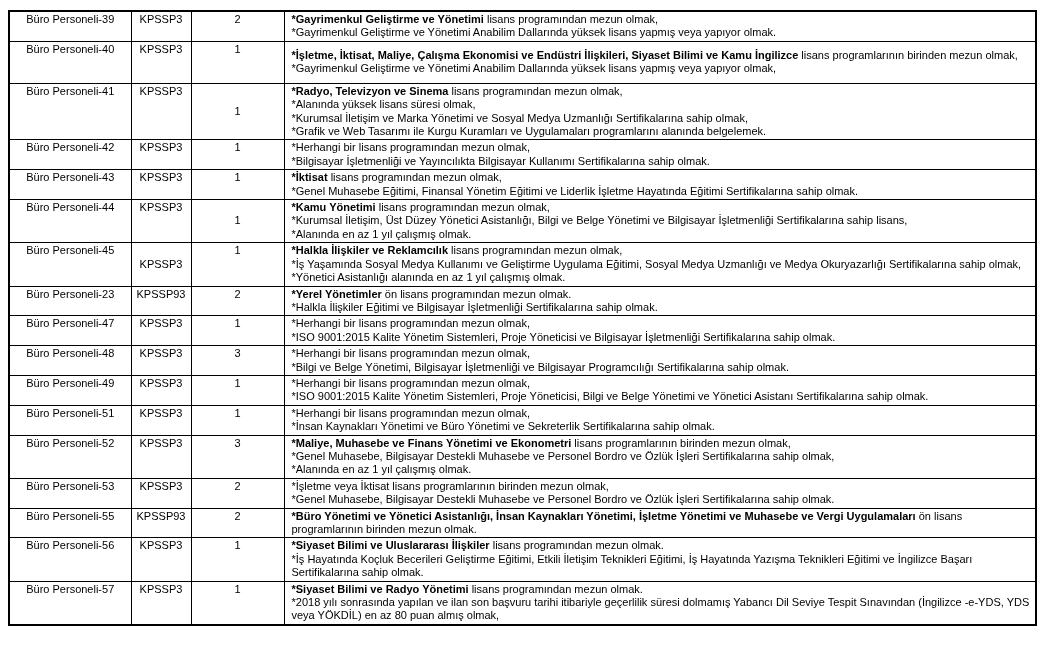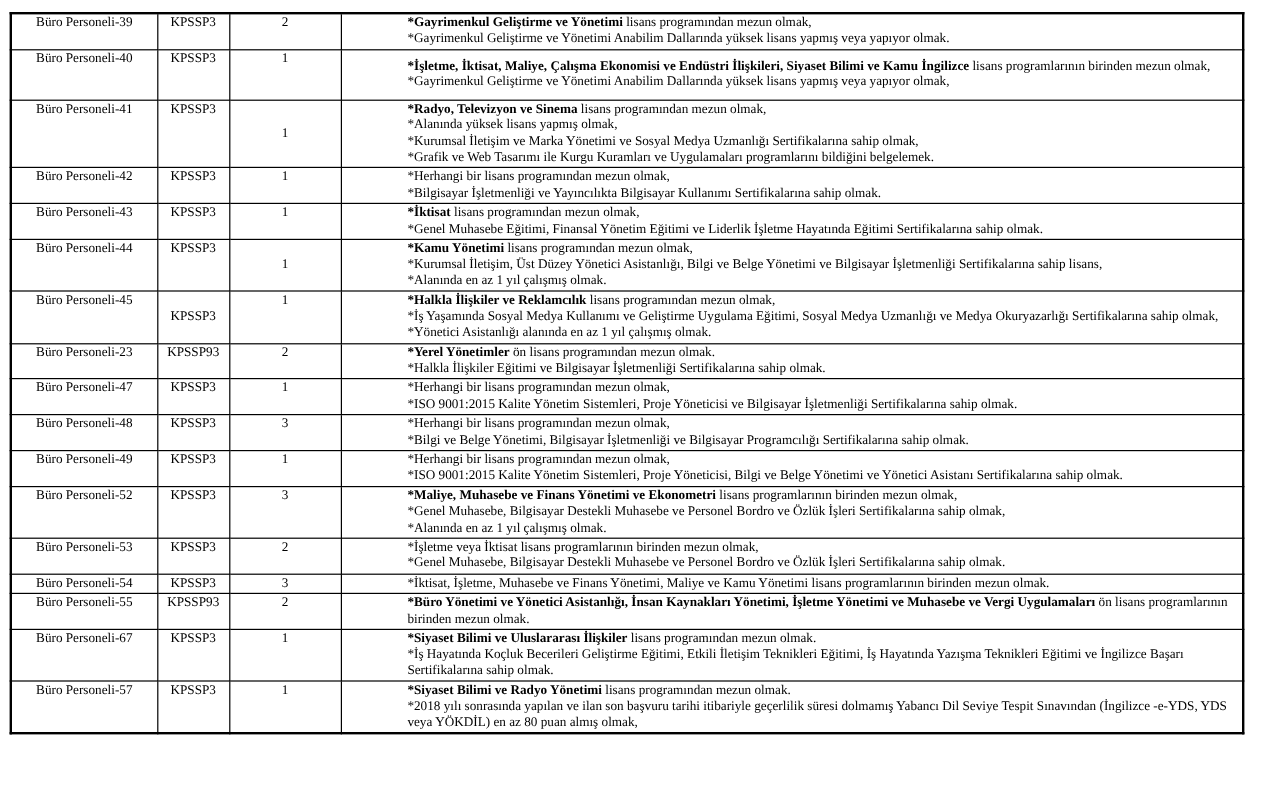--- a/index.html
+++ b/index.html
@@ -1,40 +1,40 @@
 <!DOCTYPE html>
 <html><head>
 <meta charset="utf-8">
 <style>
   html,body{margin:0;padding:0;background:#ffffff;}
   body{width:1052px;height:662px;overflow:hidden;}
   .page{
     position:relative;width:940px;height:662px;
-    font-family:Liberation Serif, serif;
+    font-family:Liberation Sans, sans-serif;
     color:#000;background:#fff;
   }
   table.positions-table{
     position:absolute;left:8px;top:10px;width:1029px;
     border-collapse:collapse;table-layout:fixed;
     border:2px solid #000;
   }
   td{
     border:1px solid #000;
     font-size:11px;line-height:13.4px;
     padding:1px 2px;
     vertical-align:top;
     overflow:hidden;
   }
   col.c-pos{width:122px;}
   col.c-type{width:60px;}
   col.c-count{width:93px;}
   td.pos,td.type,td.count{text-align:center;}
   td.req{padding-left:7px;padding-right:2px;text-align:left;}
   .b{font-weight:bold;}
-  .req-line{white-space:normal;margin-left:48px;}
+  .req-line{white-space:normal;}
 </style>
 </head>
 <body>
 
 <div class="page">
   <table class="positions-table">
     <colgroup>
       <col class="c-pos">
       <col class="c-type">
       <col class="c-count">
@@ -58,23 +58,23 @@
             <div class="req-line"><span class="b">*İşletme, İktisat, Maliye, Çalışma Ekonomisi ve Endüstri İlişkileri, Siyaset Bilimi ve Kamu İngilizce</span><span> lisans programlarının birinden mezun olmak,</span></div>
             <div class="req-line"><span>*Gayrimenkul Geliştirme ve Yönetimi Anabilim Dallarında yüksek lisans yapmış veya yapıyor olmak,</span></div>
           </td>
         </tr>
         <tr>
           <td class="pos">Büro Personeli-41</td>
           <td class="type">KPSSP3</td>
           <td class="count" style="vertical-align: middle;">1</td>
           <td class="req">
             <div class="req-line"><span class="b">*Radyo, Televizyon ve Sinema</span><span> lisans programından mezun olmak,</span></div>
-            <div class="req-line"><span>*Alanında yüksek lisans yapmış olmak,</span></div>
+            <div class="req-line"><span>*Alanında yüksek lisans süresi olmak,</span></div>
             <div class="req-line"><span>*Kurumsal İletişim ve Marka Yönetimi ve Sosyal Medya Uzmanlığı Sertifikalarına sahip olmak,</span></div>
-            <div class="req-line"><span>*Grafik ve Web Tasarımı ile Kurgu Kuramları ve Uygulamaları programlarını bildiğini belgelemek.</span></div>
+            <div class="req-line"><span>*Grafik ve Web Tasarımı ile Kurgu Kuramları ve Uygulamaları programlarını alanında belgelemek.</span></div>
           </td>
         </tr>
         <tr>
           <td class="pos">Büro Personeli-42</td>
           <td class="type">KPSSP3</td>
           <td class="count">1</td>
           <td class="req">
             <div class="req-line"><span>*Herhangi bir lisans programından mezun olmak,</span></div>
             <div class="req-line"><span>*Bilgisayar İşletmenliği ve Yayıncılıkta Bilgisayar Kullanımı Sertifikalarına sahip olmak.</span></div>
           </td>
@@ -138,56 +138,57 @@
         <tr>
           <td class="pos">Büro Personeli-49</td>
           <td class="type">KPSSP3</td>
           <td class="count">1</td>
           <td class="req">
             <div class="req-line"><span>*Herhangi bir lisans programından mezun olmak,</span></div>
             <div class="req-line"><span>*ISO 9001:2015 Kalite Yönetim Sistemleri, Proje Yöneticisi, Bilgi ve Belge Yönetimi ve Yönetici Asistanı Sertifikalarına sahip olmak.</span></div>
           </td>
         </tr>
         <tr>
+          <td class="pos">Büro Personeli-51</td>
+          <td class="type">KPSSP3</td>
+          <td class="count">1</td>
+          <td class="req">
+            <div class="req-line"><span>*Herhangi bir lisans programından mezun olmak,</span></div>
+            <div class="req-line"><span>*İnsan Kaynakları Yönetimi ve Büro Yönetimi ve Sekreterlik Sertifikalarına sahip olmak.</span></div>
+          </td>
+        </tr>
+        <tr>
           <td class="pos">Büro Personeli-52</td>
           <td class="type">KPSSP3</td>
           <td class="count">3</td>
           <td class="req">
             <div class="req-line"><span class="b">*Maliye, Muhasebe ve Finans Yönetimi ve Ekonometri</span><span> lisans programlarının birinden mezun olmak,</span></div>
             <div class="req-line"><span>*Genel Muhasebe, Bilgisayar Destekli Muhasebe ve Personel Bordro ve Özlük İşleri Sertifikalarına sahip olmak,</span></div>
             <div class="req-line"><span>*Alanında en az 1 yıl çalışmış olmak.</span></div>
           </td>
         </tr>
         <tr>
           <td class="pos">Büro Personeli-53</td>
           <td class="type">KPSSP3</td>
           <td class="count">2</td>
           <td class="req">
             <div class="req-line"><span>*İşletme veya İktisat lisans programlarının birinden mezun olmak,</span></div>
             <div class="req-line"><span>*Genel Muhasebe, Bilgisayar Destekli Muhasebe ve Personel Bordro ve Özlük İşleri Sertifikalarına sahip olmak.</span></div>
           </td>
         </tr>
         <tr>
-          <td class="pos">Büro Personeli-54</td>
-          <td class="type">KPSSP3</td>
-          <td class="count">3</td>
-          <td class="req">
-            <div class="req-line"><span>*İktisat, İşletme, Muhasebe ve Finans Yönetimi, Maliye ve Kamu Yönetimi lisans programlarının birinden mezun olmak.</span></div>
-          </td>
-        </tr>
-        <tr>
           <td class="pos">Büro Personeli-55</td>
           <td class="type">KPSSP93</td>
           <td class="count">2</td>
           <td class="req">
             <div class="req-line"><span class="b">*Büro Yönetimi ve Yönetici Asistanlığı, İnsan Kaynakları Yönetimi, İşletme Yönetimi ve Muhasebe ve Vergi Uygulamaları</span><span> ön lisans programlarının birinden mezun olmak.</span></div>
           </td>
         </tr>
         <tr>
-          <td class="pos">Büro Personeli-67</td>
+          <td class="pos">Büro Personeli-56</td>
           <td class="type">KPSSP3</td>
           <td class="count">1</td>
           <td class="req">
             <div class="req-line"><span class="b">*Siyaset Bilimi ve Uluslararası İlişkiler</span><span> lisans programından mezun olmak.</span></div>
             <div class="req-line"><span>*İş Hayatında Koçluk Becerileri Geliştirme Eğitimi, Etkili İletişim Teknikleri Eğitimi, İş Hayatında Yazışma Teknikleri Eğitimi ve İngilizce Başarı Sertifikalarına sahip olmak.</span></div>
           </td>
         </tr>
         <tr>
           <td class="pos">Büro Personeli-57</td>
           <td class="type">KPSSP3</td>

